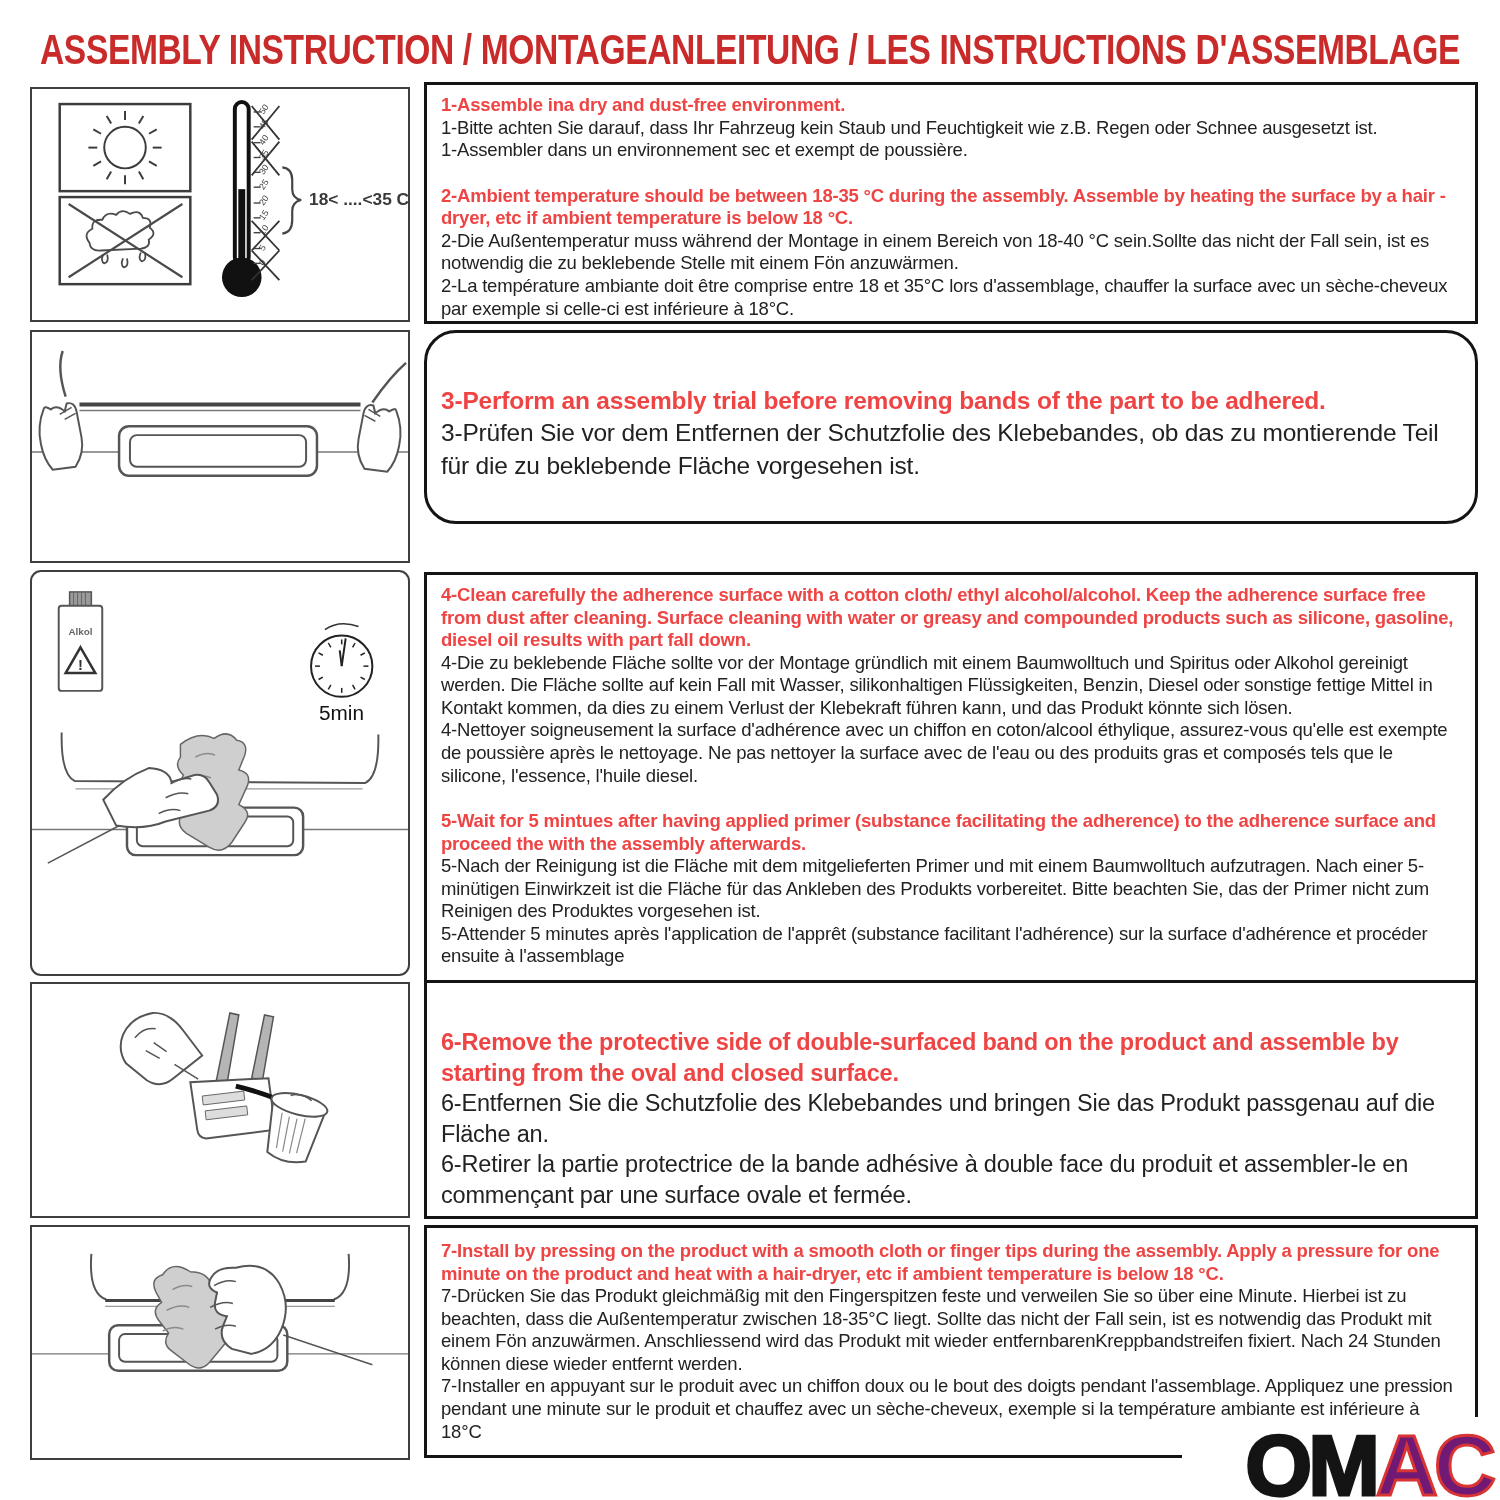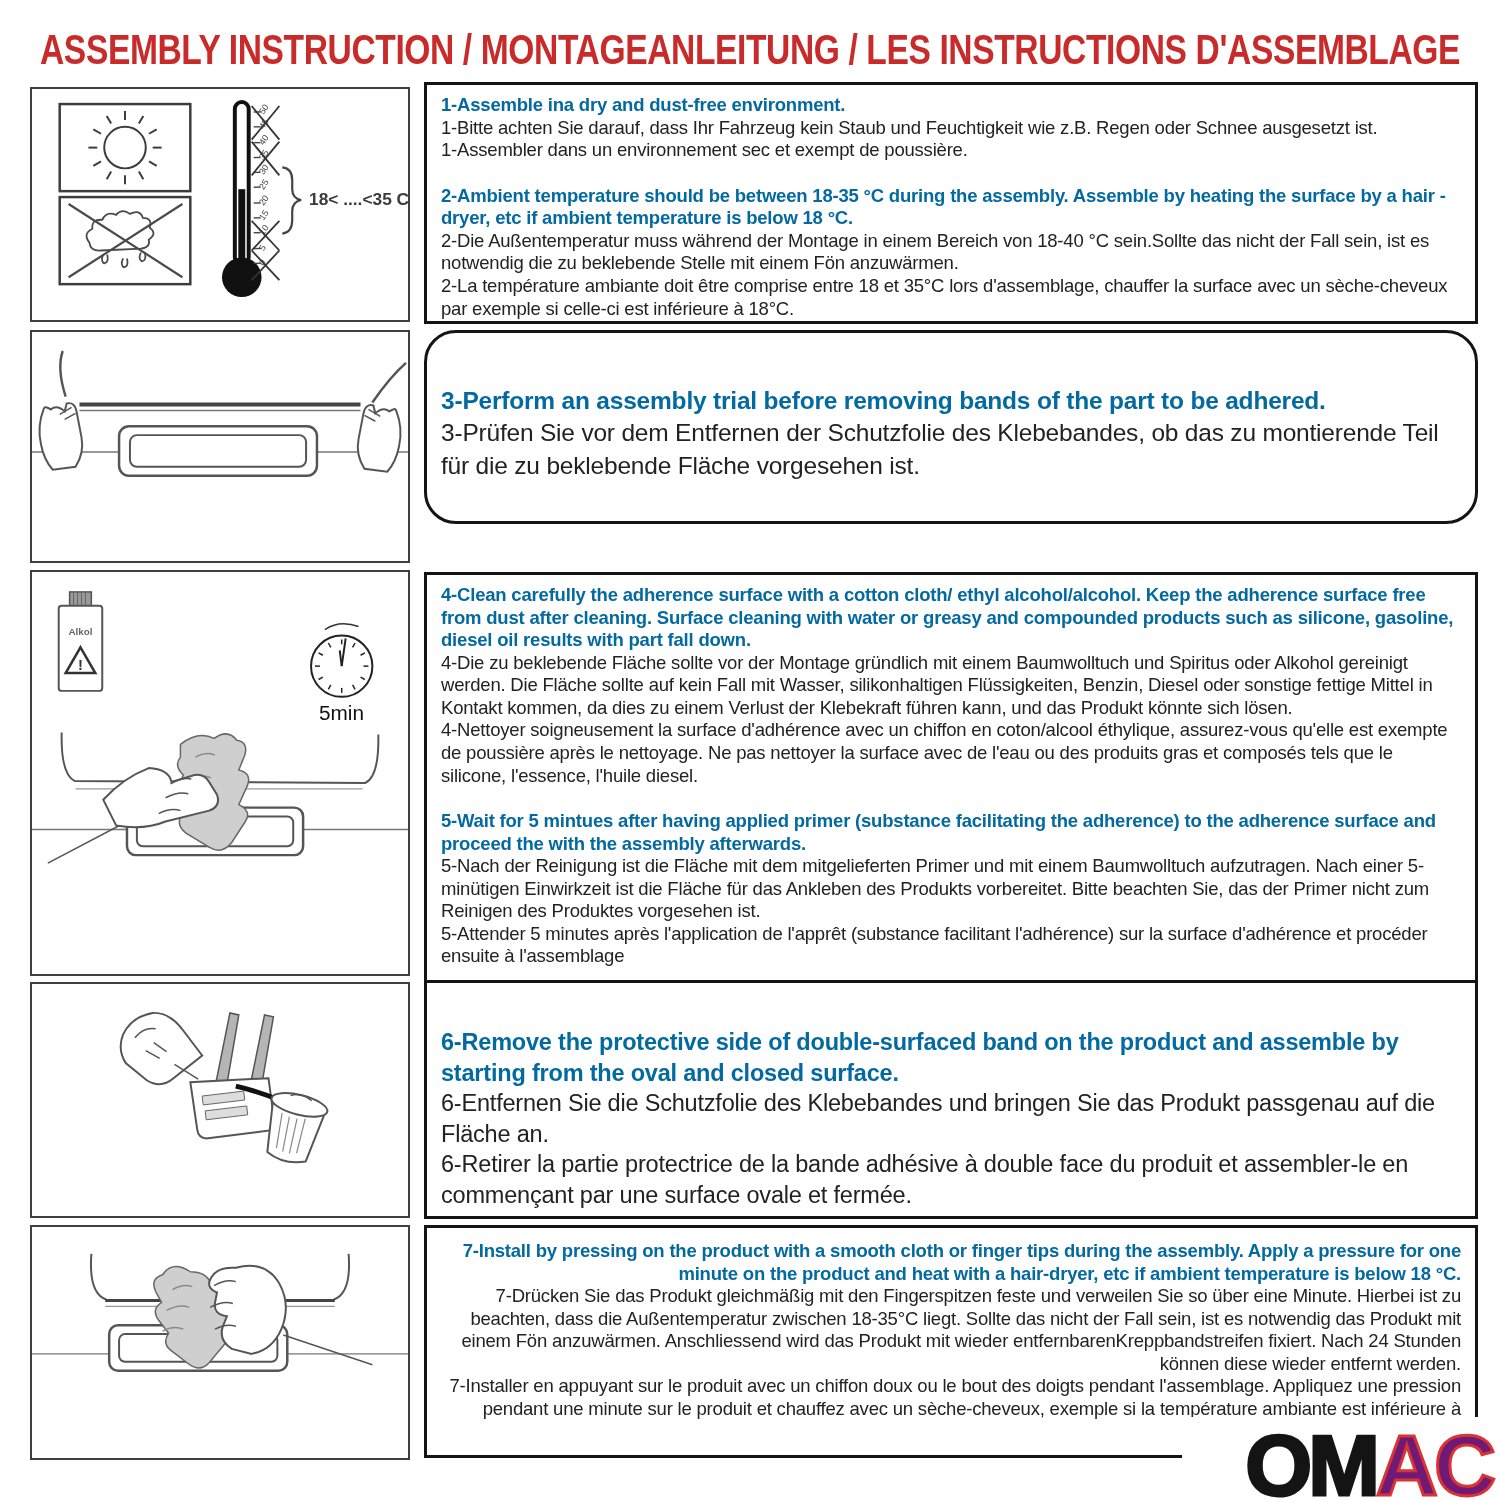--- a/index.html
+++ b/index.html
@@ -15,27 +15,27 @@
   }
   .illus-box {
     position:absolute; left:30px; width:380px; background:#fff;
     border:2px solid #3f3f3f;
   }
   .text-box {
     position:absolute; left:424px; width:1054px; background:#fff;
     border:3px solid #141414; padding:9px 14px 6px 14px;
   }
   .text-box p { font-size:18.5px; line-height:1.22; letter-spacing:-0.2px; color:#222; }
-  .text-box p.b { font-weight:700; color:#0369a1; }
+  .text-box p.b { font-weight:700; color:#ef4444; }
   .text-box p.gap { margin-top:23px; }
   .text-box.big p { font-size:24.5px; line-height:1.32; }
   #tb2 { padding-top:52px; }
   #tb4 { padding-top:44px; }
   #tb4 p { font-size:23.5px; line-height:1.30; }
-  #tb5 { padding-top:12px;text-align:right; }
+  #tb5 { padding-top:12px; }
   svg { display:block; width:100%; height:100%; }
   .logo {
     position:absolute; right:8px; bottom:0px; width:310px; height:95px;
     background:#fff; display:flex; align-items:center; justify-content:flex-end;
     font-weight:700; font-size:86px; letter-spacing:-4px; line-height:1;
     font-family:"Liberation Sans", sans-serif;
   }
   .logo .blk { color:#141414; -webkit-text-stroke:3px #141414; }
   .logo .red { color:#701a75; -webkit-text-stroke:3px #d93434; }
 </style>
@@ -149,21 +149,21 @@
         <path d="M368,78 q7,18 3,36 q-3,16 -12,26 l-23,-3 q-9,-14 -6,-30 l5,-26 q2,-10 10,-8 l2,8 q8,-7 14,-2 q6,-4 7,-1 z" fill="#fff" stroke="#555" stroke-width="2"></path>
         <path d="M352,84 l-12,-7 m7,12 l-11,-6" stroke="#555" stroke-width="1.5" fill="none"></path>
       </g>
     </svg>
   </div>
   <div class="text-box big" id="tb2" style="top:318px; height:194px;border-radius:32px;">
     <p class="b">3-Perform an assembly trial before removing bands of the part to be adhered.</p>
     <p>3-Prüfen Sie vor dem Entfernen der Schutzfolie des Klebebandes, ob das zu montierende Teil für die zu beklebende Fläche vorgesehen ist.</p>
   </div>
 
-  <div class="illus-box" style="top:558px; height:406px;">
+  <div class="illus-box" style="top:558px; height:406px;border-radius:11px;">
     <svg viewBox="0 0 380 402">
       <g>
         <rect x="38" y="18" width="22" height="15" fill="#9a9a9a" stroke="#555" stroke-width="1.5"></rect>
         <g stroke="#666" stroke-width="1">
             <line x1="42" y1="18" x2="42" y2="33"></line>
             <line x1="46" y1="18" x2="46" y2="33"></line>
             <line x1="50" y1="18" x2="50" y2="33"></line>
             <line x1="54" y1="18" x2="54" y2="33"></line>
           </g>
         <rect x="27" y="32" width="44" height="86" rx="3" fill="#fff" stroke="#555" stroke-width="2"></rect>

